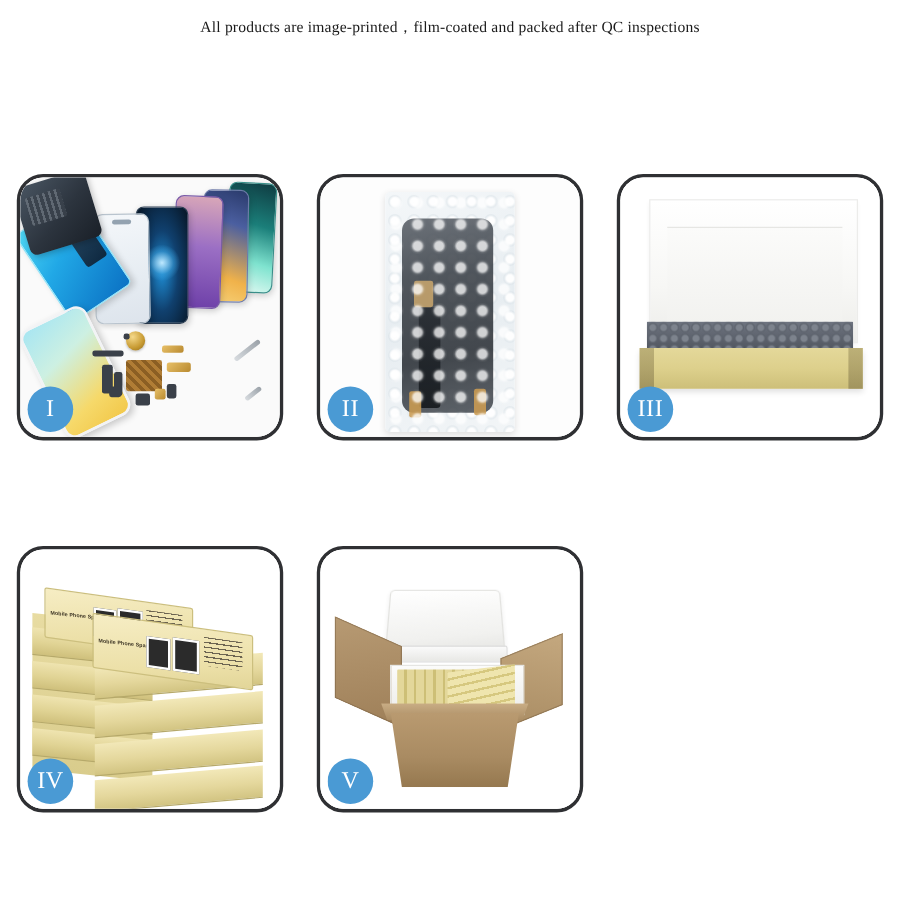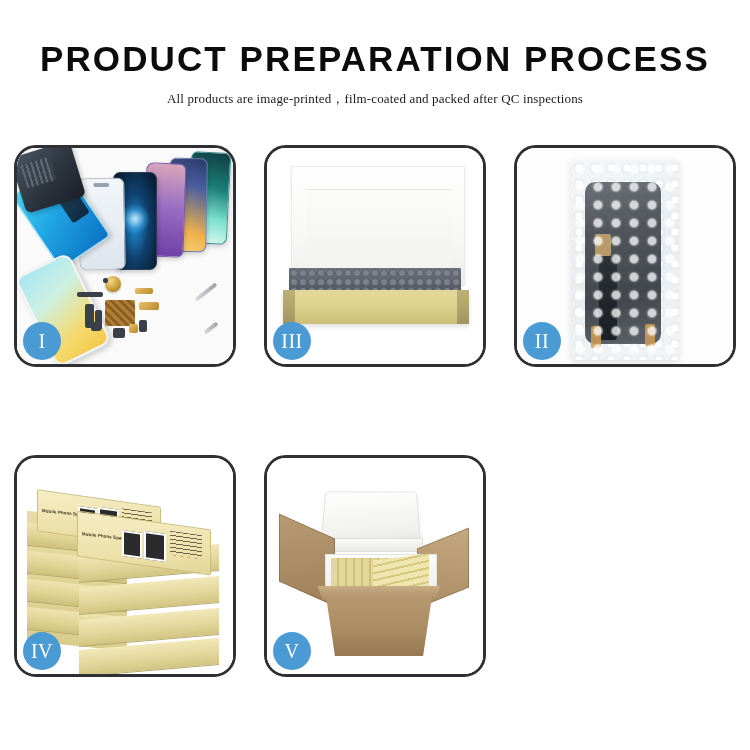--- a/index.html
+++ b/index.html
@@ -367,21 +367,20 @@
     clip-path: polygon(18% 2%, 100% 32%, 98% 42%, 14% 12%);
   }
   .c-tape{
     position:absolute; background:#b2996f; opacity:.85;
   }
 </style>
 </head>
 <body>
 
 <div class="header">
-  <div class="title">PRODUCT PREPARATION PROCESS</div>
   <div class="subtitle">All products are image-printed，film-coated and packed after QC inspections</div>
 </div>
 
 <div class="grid">
 
   <div class="panel">
     <div class="panel-photo">
       <div class="p1-bg"></div>
       <div class="ph ph-teal"></div>
       <div class="ph ph-orange"></div>
@@ -406,41 +405,41 @@
       <div class="chip" style="left:86px; top:130px; width:5px;height:5px;"></div>
       <div class="tool" style="left:176px; top:142px;"></div>
       <div class="tool" style="left:186px; top:178px; width:16px;"></div>
 
       <div class="badge">I</div>
     </div>
   </div>
 
   <div class="panel">
     <div class="panel-photo">
-      <div class="p3-bg"></div>
-      <div class="lid3">
-        <div class="lid3-in"></div>
-      </div>
-      <div class="foam3"></div>
-      <div class="tray3"></div>
-      <div class="badge">III</div>
-    </div>
-  </div>
-
-  <div class="panel">
-    <div class="panel-photo">
       <div class="p2-bg"></div>
       <div class="bubblepack">
         <div class="screen-in"></div>
         <div class="flex-tail"></div>
         <div class="conn" style="left:20px; top:166px;"></div>
         <div class="conn" style="left:74px; top:164px;"></div>
         <div class="bubble-overlay"></div>
       </div>
       <div class="badge">II</div>
+    </div>
+  </div>
+
+  <div class="panel">
+    <div class="panel-photo">
+      <div class="p3-bg"></div>
+      <div class="lid3">
+        <div class="lid3-in"></div>
+      </div>
+      <div class="foam3"></div>
+      <div class="tray3"></div>
+      <div class="badge">III</div>
     </div>
   </div>
 
   <div class="panel">
     <div class="panel-photo">
       <div class="p4-bg"></div>
 
       <div class="stackL">
         <div class="slab" style="top:12px;"></div>
         <div class="slab" style="top:40px;"></div>

